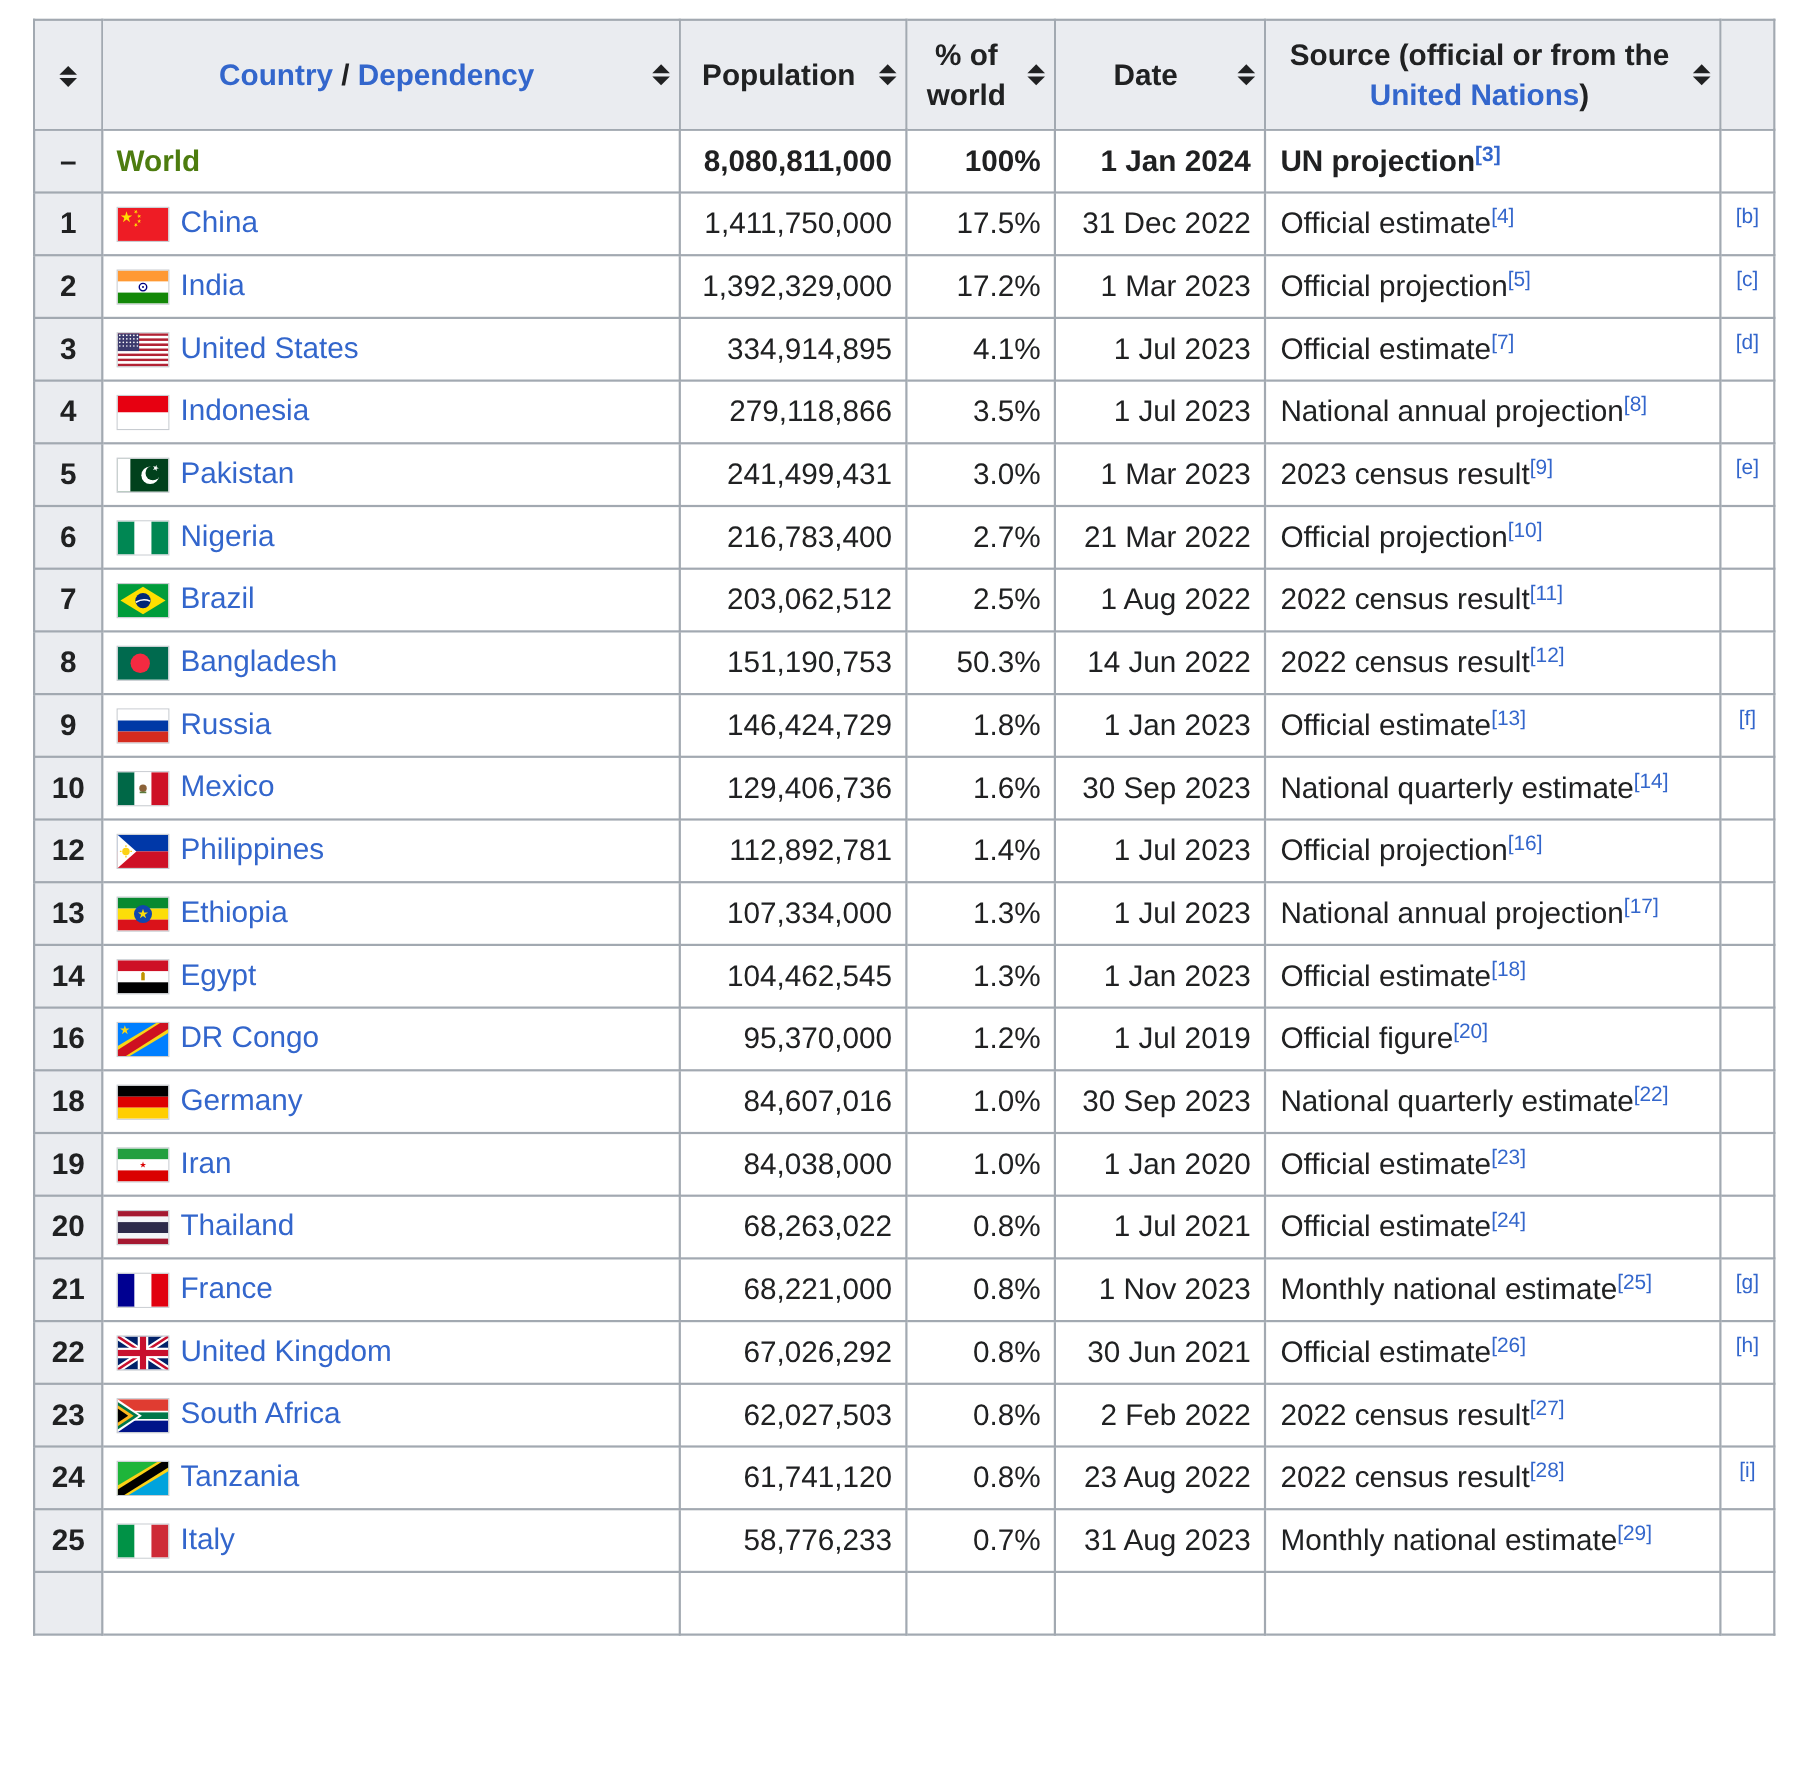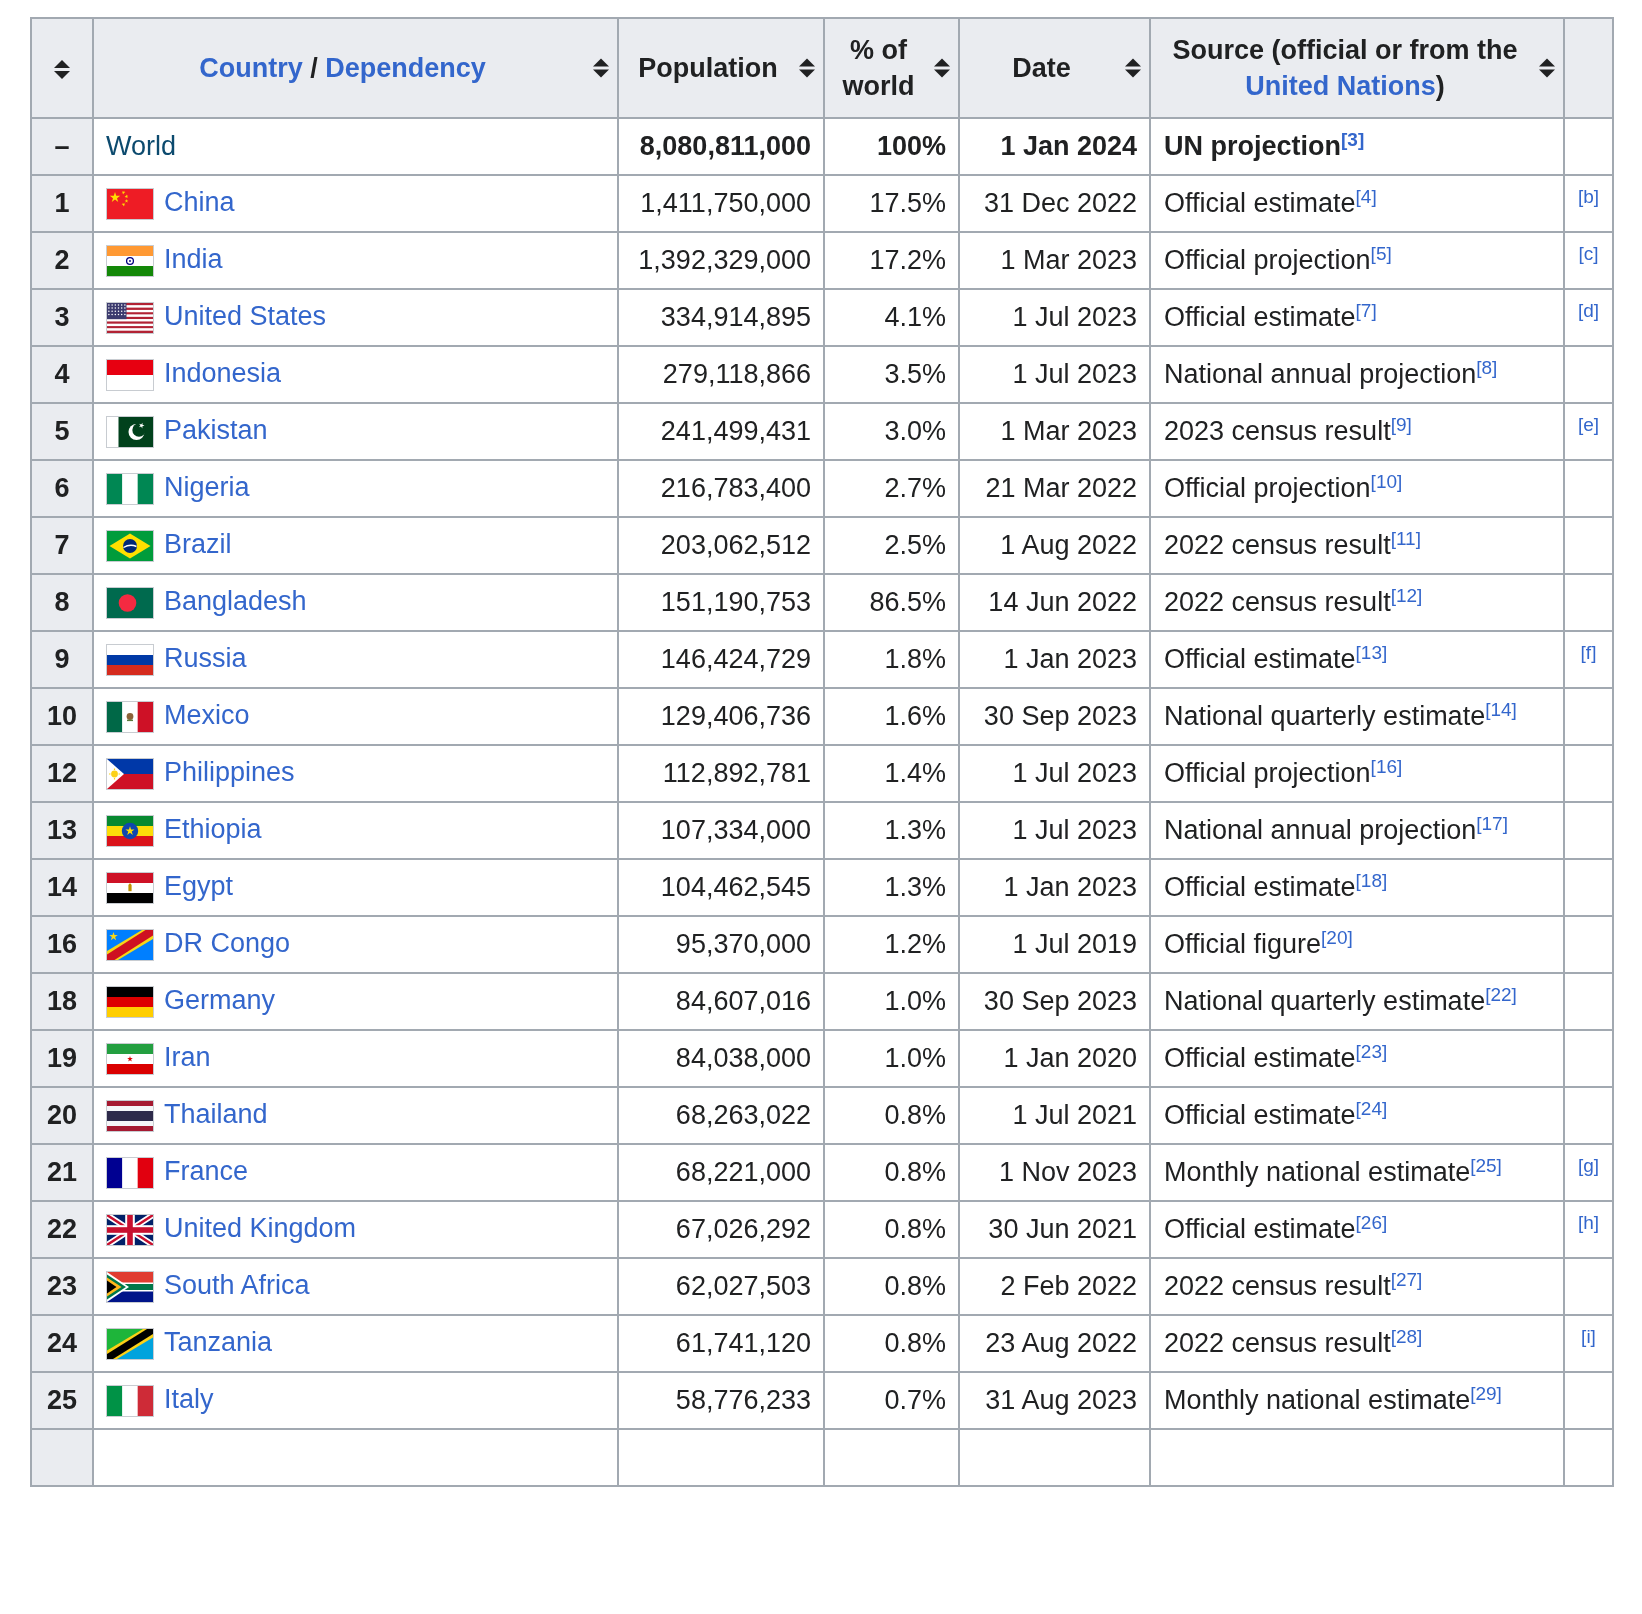--- a/index.html
+++ b/index.html
@@ -22,21 +22,21 @@
   thead th.src-th{padding:0 44px 0 20px;}
   thead th.note-th{padding:0;cursor:default;}
   a{color:#3366cc;text-decoration:none;cursor:pointer;}
   td{height:57px;vertical-align:middle;}
   td.rank{background:#eaecf0;text-align:center;font-weight:bold;}
   td.country{padding-left:12px;text-align:left;white-space:nowrap;}
   td.num{text-align:right;padding-right:12px;white-space:nowrap;}
   td.source{padding-left:13px;text-align:left;white-space:nowrap;margin-left:30px;}
   td.note{text-align:center;}
   tr.world td{font-weight:bold;}
-  .wname{color:#0c4a6e;font-weight:normal;}
+  .wname{color:#4d7c0f;font-weight:bold;}
   .flag-box{
     display:inline-block;vertical-align:middle;line-height:0;
     border:1px solid #c8ccd1;margin-right:10px;background:#fff;
   }
   .flag-box svg{display:block;}
   .ref{font-size:19px;vertical-align:9px;line-height:0;}
   .sort-icon{
     position:absolute;right:8px;top:50%;transform:translateY(-50%);
     width:16px;display:inline-block;
   }
@@ -261,21 +261,21 @@
   </tr>
         <tr>
     <td class="rank">8</td>
     <td class="country">
       <span class="flag-box"><svg viewBox="0 0 46 30" width="46" height="30">
                 <rect x="0" y="0" width="46" height="30" fill="#006A4E"></rect>
                 <circle cx="20.5" cy="15" r="8.8" fill="#F42A41"></circle>
               </svg></span><a class="cname">Bangladesh</a>
     </td>
     <td class="num">151,190,753</td>
-    <td class="num">86.5%</td>
+    <td class="num">50.3%</td>
     <td class="num">14 Jun 2022</td>
     <td class="source"><span class="src-text">2022 census result</span><a class="ref">[12]</a></td>
     <td class="note"></td>
   </tr>
         <tr>
     <td class="rank">9</td>
     <td class="country">
       <span class="flag-box"><svg viewBox="0 0 46 30" width="46" height="30">
                 <rect x="0" y="0" width="46" height="10" fill="#fff"></rect>
                 <rect x="0" y="10" width="46" height="10" fill="#0039A6"></rect>

